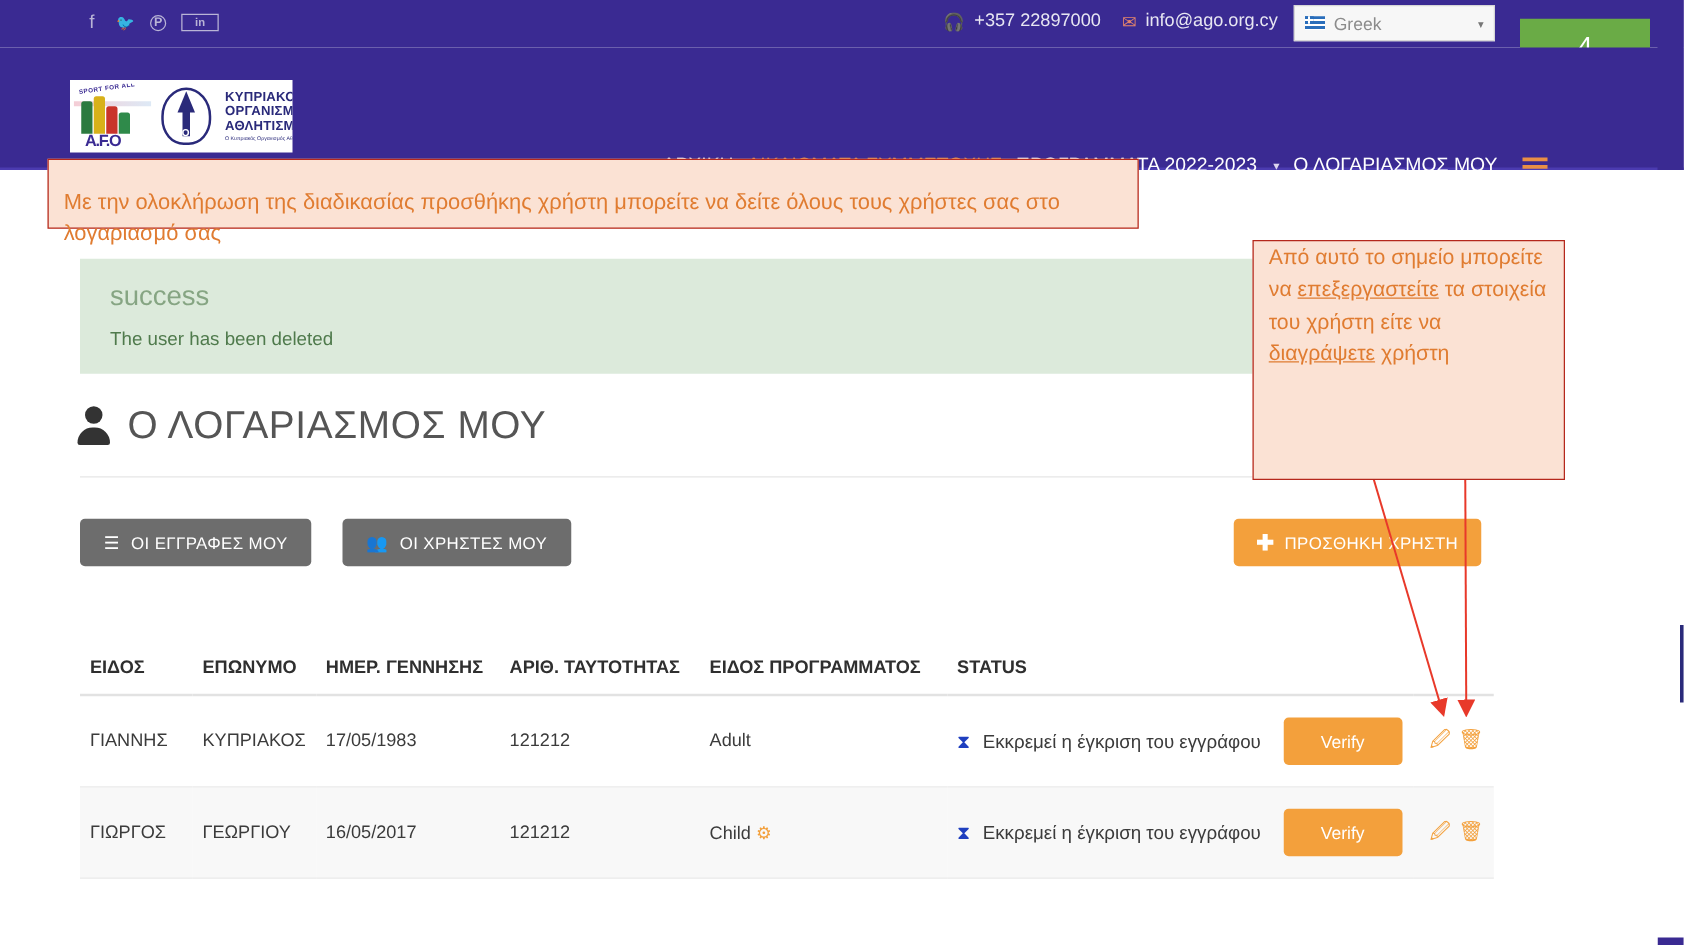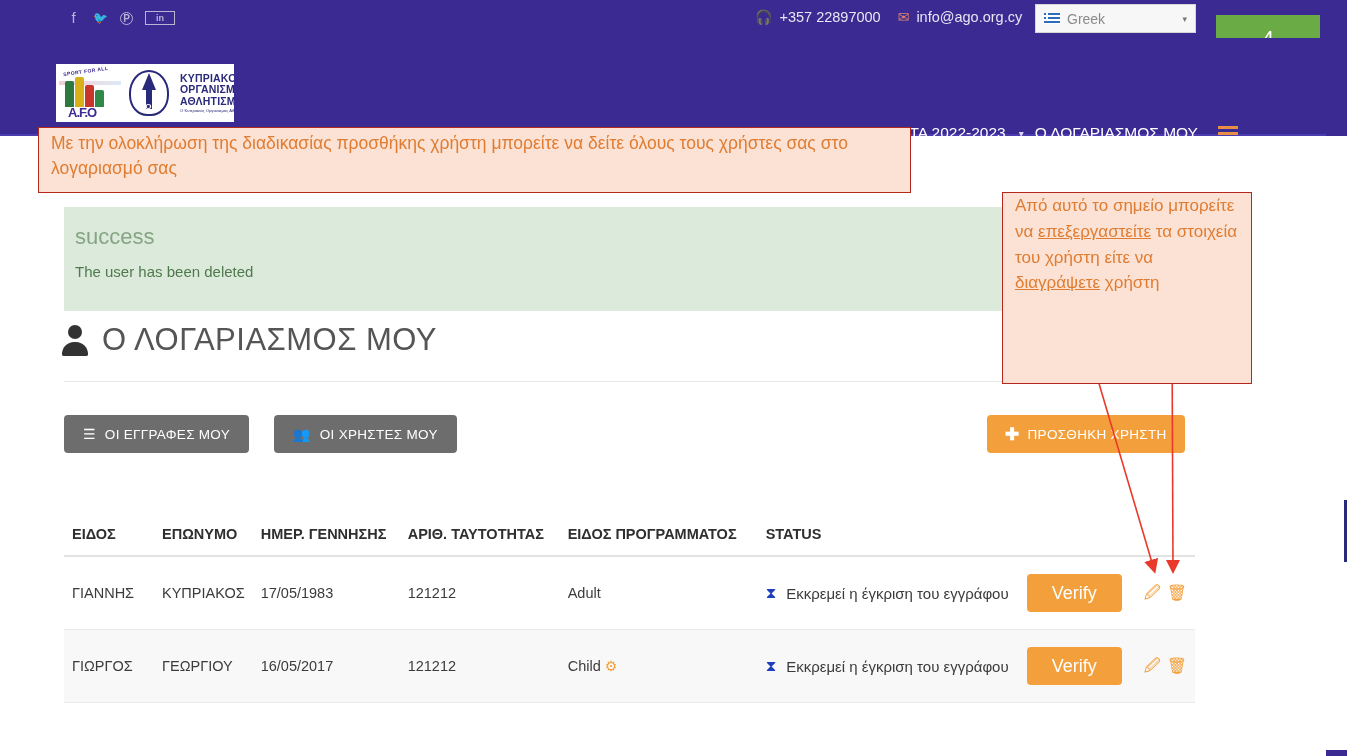--- a/index.html
+++ b/index.html
@@ -219,22 +219,22 @@
   
   .annot {
     position: absolute;
     background: #fbe2d4;
     border: 1px solid #b5281c;
     color: #e07c31;
     z-index: 40;
   }
   .annot-1 {
     left: 38px; top: 127px;
-    width: 873px; height: 66px;
-    padding: 3px 12px 0 12px;
+    width: 873px; height: 56px;
+    padding: 21px 12px 0 12px;
     font-size: 17.5px;
     line-height: 1.45;
   }
   .annot-2 {
     left: 1002px; top: 192px;
     width: 250px; height: 192px;
     padding: 0 12px 0 12px;
     font-size: 17px;
     line-height: 1.52;
   }
@@ -250,23 +250,23 @@
   .page {
     position: absolute;
     left: 0; top: 136px;
     width: 1326px;
     height: 620px;
     background: #ffffff;
   }
   .alert-success {
     position: absolute;
     left: 64px; top: 71px;
-    width: 1131px; height: 104px;
+    width: 1131px; height: 92px;
     background: #dceadb;
-    padding: 17px 11px;
+    padding: 17px 24px;
   }
   .alert-success .title {
     color: #86a583;
     font-size: 22px;
     font-weight: normal;
     margin: 0 0 13px 0;
   }
   .alert-success .msg {
     color: #4f7a4c;
     font-size: 15px;
@@ -399,21 +399,21 @@
     font-size: 14px;
   }
   .status-cell { display: flex; align-items: center; gap: 10px; }
   .hourglass { color: #1f3fbf; font-size: 15px; }
   .status-txt { color: #3b3b3b; font-size: 15px; }
   .btn-verify {
     background: #f3a03c;
     border: none;
     border-radius: 4px;
     color: #ffffff;
-    font-size: 18px;
+    font-size: 14px;
     height: 38px;
     width: 95px;
     margin-left: 8px;
     cursor: pointer;
     font-family: "Liberation Sans", sans-serif;
   }
   .act-cell { width: 64px; text-align: right; }
   .actions { display: inline-flex; gap: 6px; align-items: center; }
   .ico-edit, .ico-del {
     color: #f3a03c;

